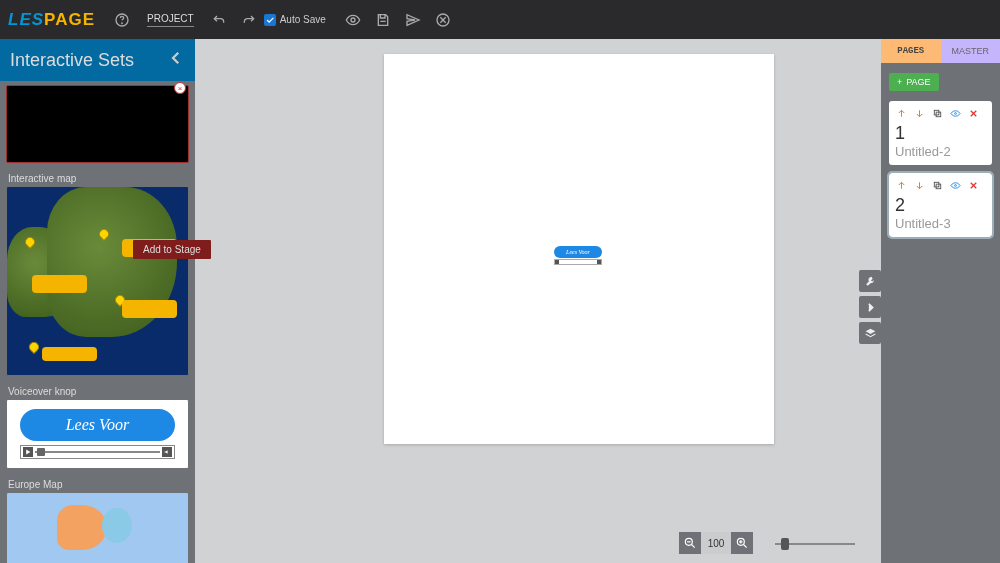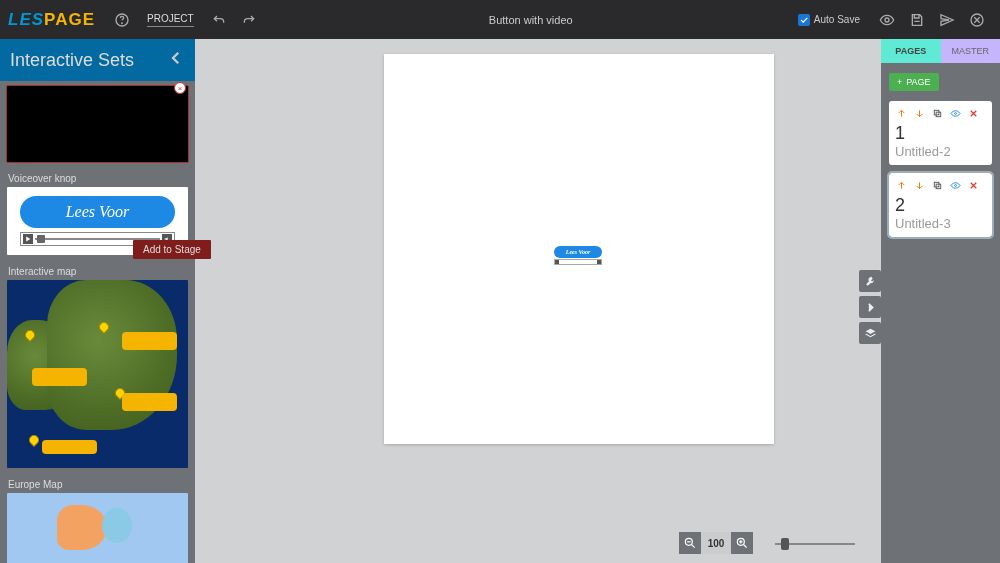--- a/index.html
+++ b/index.html
@@ -36,38 +36,38 @@
 .thumb-map { height: 190px; background: #0a2b6a; position: relative; overflow: hidden; border: 1px solid #6e7175; }
 .thumb-map .land { position: absolute; background: radial-gradient(circle at 40% 40%, #6a8a3a, #3a5a1a); }
 .thumb-map .land1 { width: 70px; height: 90px; left: 0px; top: 40px; border-radius: 40% 60% 50% 30%; }
 .thumb-map .land2 { width: 130px; height: 150px; left: 40px; top: 0px; border-radius: 30% 40% 50% 30%; }
 .thumb-map .pin { position: absolute; width: 10px; height: 10px; background: #ffd400; border-radius: 50% 50% 50% 0; transform: rotate(-45deg); border: 1px solid #a88a00; }
 .thumb-map .lbl { position: absolute; background: #f4b400; color: #333; font-size: 5px; padding: 3px 4px; border-radius: 4px; line-height: 1.2; }
 .thumb-map2 { height: 80px; background: #a0c8f0; border: 1px solid #6e7175; position: relative; overflow: hidden; }
 .thumb-map2 .shape { position: absolute; width: 50px; height: 45px; left: 50px; top: 12px; background: #f4a261; border-radius: 40% 60% 60% 30%; }
 .thumb-map2 .shape2 { position: absolute; width: 30px; height: 35px; left: 95px; top: 15px; background: #8acae6; border-radius: 50%; }
 .tooltip { position: absolute; left: 133px; top: 240px; background: #7f1d1d; color: #ddd; font-size: 10px; padding: 4px 10px; border-radius: 1px; z-index: 50; }
-.canvas-area { position: absolute; left: 195px; top: 39px; right: 119px; bottom: 0; font-weight: bold; }
+.canvas-area { position: absolute; left: 195px; top: 39px; right: 119px; bottom: 0; }
 .canvas { position: absolute; left: 189px; top: 15px; width: 390px; height: 390px; background: #fff; box-shadow: 0 1px 3px rgba(0,0,0,.2); }
 .stage-btn { position: absolute; left: 170px; top: 192px; width: 48px; height: 12px; background: #1e88e5; border-radius: 8px; color: #fff; font-size: 6px; display: flex; align-items: center; justify-content: center; font-style: italic; font-family: cursive; }
 .stage-bar { position: absolute; left: 170px; top: 205px; width: 48px; height: 6px; border: 1px solid #aaa; background: #fff; }
 .stage-bar::before, .stage-bar::after { content: ''; position: absolute; width: 4px; height: 4px; background: #555; top: 0px; }
 .stage-bar::before { left: 0; }
 .stage-bar::after { right: 0; }
 .zoom-ctrl { position: absolute; left: 484px; bottom: 9px; display: flex; align-items: center; gap: 0; }
 .zbtn { width: 22px; height: 22px; background: #6e7175; color: #fff; display: flex; align-items: center; justify-content: center; cursor: pointer; }
 .zbtn svg { width: 14px; height: 14px; fill: #fff; }
 .zval { width: 30px; height: 22px; background: #cacccd; color: #333; display: flex; align-items: center; justify-content: center; font-size: 10px; }
 .slider { position: absolute; left: 580px; bottom: 14px; width: 80px; height: 10px; }
 .slider-track { position: absolute; top: 4px; left: 0; right: 0; height: 2px; background: #888; }
 .slider-thumb { position: absolute; left: 6px; top: -1px; width: 8px; height: 12px; background: #555; border-radius: 2px; }
 .right-panel { position: absolute; right: 0; top: 39px; width: 119px; height: 524px; background: #6e7175; }
 .tabs { display: flex; height: 24px; }
 .tab { flex: 1; display: flex; align-items: center; justify-content: center; font-size: 9px; color: #666; cursor: pointer; }
-.tab.active { background: #5eead4; color: #444; font-weight: bold; }
+.tab.active { background: #fdba74; color: #444; font-weight: bold; font-family: Liberation Mono, monospace; }
 .tab.inactive { background: #c4b5fd; }
 .right-body { padding: 8px; background: #6e7175; }
 .add-page { background: #4caf50; color: #fff; font-size: 9px; padding: 4px 8px; border-radius: 2px; display: inline-flex; align-items: center; gap: 4px; cursor: pointer; margin-bottom: 10px; }
 .page-card { background: #fff; border-radius: 3px; padding: 6px; margin-bottom: 8px; cursor: pointer; }
 .page-card.selected { outline: 2px solid #9eaeb8; }
 .page-tools { display: flex; gap: 6px; margin-bottom: 4px; }
 .page-tools span { width: 12px; height: 12px; display: flex; align-items: center; justify-content: center; }
 .page-tools svg { width: 11px; height: 11px; }
 .page-num { font-size: 18px; color: #333; }
 .page-name { font-size: 13px; color: #999; }
@@ -96,21 +96,20 @@
         <path d="M9 14l-4-4 4-4"></path>
         <path d="M5 10h9a5 5 0 015 5v1"></path>
       </svg>
   </div>
   <div class="hicon">
     <svg viewBox="0 0 24 24" fill="none" stroke="currentColor" stroke-width="2">
         <path d="M15 14l4-4-4-4"></path>
         <path d="M19 10h-9a5 5 0 00-5 5v1"></path>
       </svg>
   </div>
-  <div class="header-center">Button with video</div>
   <div class="autosave">
     <div class="autosave-check">
         <svg viewBox="0 0 24 24">
           <path d="M5 12l5 5L20 7" stroke="#fff" stroke-width="3" fill="none"></path>
         </svg>
       </div>
     <span>Auto Save</span>
   </div>
   <div class="hicon">
     <svg viewBox="0 0 24 24" fill="none" stroke="currentColor" stroke-width="2">
@@ -143,62 +142,62 @@
     <div class="back-arrow">
       <svg viewBox="0 0 24 24" fill="none" stroke="currentColor" stroke-width="3">
           <path d="M15 5l-7 7 7 7"></path>
         </svg>
     </div>
   </div>
 
   <div class="set-item">
     <div class="set-thumb thumb-black">
       <div class="close-x">×</div>
-    </div>
-  </div>
-
-  <div class="set-item">
-    <div class="set-label">Voiceover knop</div>
-    <div class="set-thumb thumb-voiceover">
-      <div class="vo-btn">Lees Voor</div>
-      <div class="vo-bar">
-        <div class="vo-play">
-            <svg viewBox="0 0 10 10">
-              <path d="M2 1l7 4-7 4z"></path>
-            </svg>
-          </div>
-        <div class="vo-track">
-            <div class="vo-knob"></div>
-          </div>
-        <div class="vo-vol">
-            <svg viewBox="0 0 10 10">
-              <path d="M1 4h2l3-2v6l-3-2H1z"></path>
-            </svg>
-          </div>
-      </div>
     </div>
   </div>
 
   <div class="set-item">
     <div class="set-label">Interactive map</div>
     <div class="set-thumb thumb-map">
       <div class="land land1"></div>
         <div class="land land2"></div>
       <div class="pin" style="left:18px;top:50px"></div>
       <div class="pin" style="left:92px;top:42px"></div>
       <div class="pin" style="left:108px;top:108px"></div>
       <div class="pin" style="left:22px;top:155px"></div>
       <div class="lbl" style="left:25px;top:88px;width:55px;height:18px;"></div>
       <div class="lbl" style="left:115px;top:52px;width:55px;height:18px;"></div>
       <div class="lbl" style="left:115px;top:113px;width:55px;height:18px;"></div>
       <div class="lbl" style="left:35px;top:160px;width:55px;height:14px;"></div>
     </div>
   </div>
 
   <div class="set-item">
+    <div class="set-label">Voiceover knop</div>
+    <div class="set-thumb thumb-voiceover">
+      <div class="vo-btn">Lees Voor</div>
+      <div class="vo-bar">
+        <div class="vo-play">
+            <svg viewBox="0 0 10 10">
+              <path d="M2 1l7 4-7 4z"></path>
+            </svg>
+          </div>
+        <div class="vo-track">
+            <div class="vo-knob"></div>
+          </div>
+        <div class="vo-vol">
+            <svg viewBox="0 0 10 10">
+              <path d="M1 4h2l3-2v6l-3-2H1z"></path>
+            </svg>
+          </div>
+      </div>
+    </div>
+  </div>
+
+  <div class="set-item">
     <div class="set-label">Europe Map</div>
     <div class="set-thumb thumb-map2">
       <div class="shape"></div>
         <div class="shape2"></div>
     </div>
   </div>
 </div>
 
 <div class="tooltip">Add to Stage</div>
 

